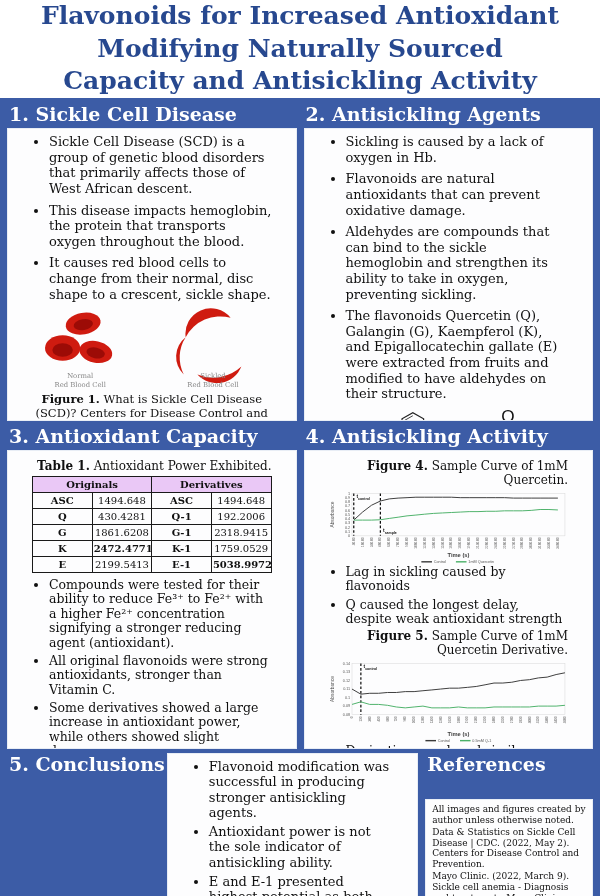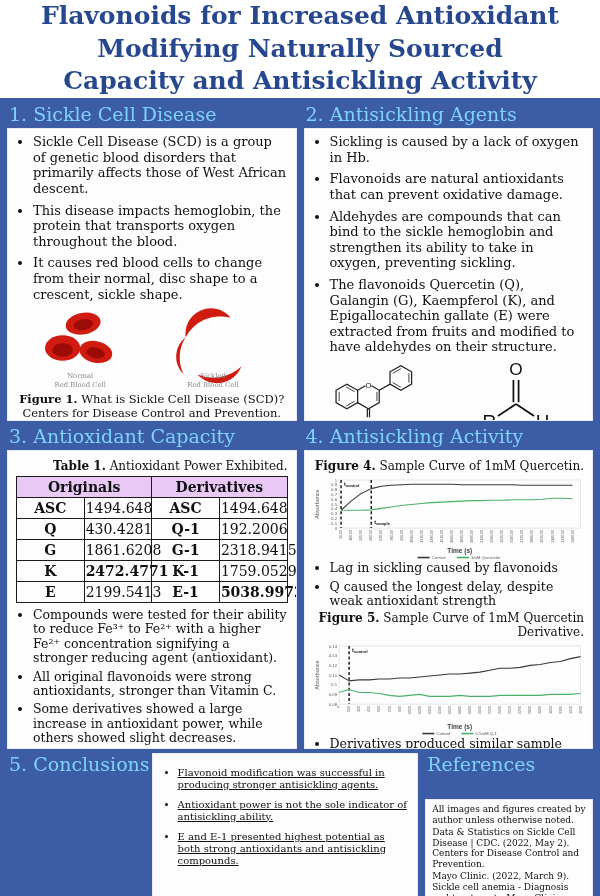--- a/index.html
+++ b/index.html
@@ -8,42 +8,42 @@
   .title-band{height:116px;display:flex;align-items:center;justify-content:center;text-align:center;}
   .title-text{color:#27488f;font-weight:bold;font-size:25px;line-height:1.3;}
   .title-text span{display:block;}
   .divider{height:6px;background:#26437c;}
   .body-area{flex:1;background:#3c5ca6;padding:5px 7px 6px;display:flex;flex-direction:column;gap:4px;box-sizing:border-box;}
   .row{display:flex;gap:7px;}
   .row1{height:318px;}
   .row2{height:324px;}
   .row3{flex:1;}
   .section{flex:1;display:flex;flex-direction:column;min-width:0;}
-  .sec-header{color:#7dd3fc;font-weight:normal;font-size:19px;padding:0 2px 3px;line-height:1.2;}
-  .box{background:#fdfdfe;border:1px solid #e8edf5;padding:5px 8px;font-size:13px;color:#101010;overflow:hidden;box-sizing:border-box;flex:1;}
+  .sec-header{color:#ffffff;font-weight:bold;font-size:19px;padding:0 2px 3px;line-height:1.2;}
+  .box{background:#fdfdfe;border:1px solid #e8edf5;padding:5px 24px;font-size:13px;color:#101010;overflow:hidden;box-sizing:border-box;flex:1;}
   ul{margin:0;padding-left:17px;}
   li{margin:0 0 6px;line-height:1.2;}
   .tight li{margin:0 0 4px;font-size:12.5px;line-height:1.15;}
   .fig-center{text-align:center;}
   .cell-labels{font-size:7px;color:#888;}
   .caption{font-size:11.5px;text-align:center;line-height:1.2;margin:1px 0 3px;}
   .caption-left{font-size:12px;text-align:right;line-height:1.15;margin:4px 0 1px;}
   b.capb{font-weight:bold;}
   .structs{display:flex;justify-content:space-around;align-items:flex-end;margin-top:2px;}
   .struct-col{text-align:center;width:48%;}
   table.t1{border-collapse:collapse;width:100%;table-layout:fixed;margin:2px 0 5px;}
-  table.t1 th, table.t1 td{border:1.5px solid #1a1a1a;text-align:center;font-size:14px;padding:2px 1px;}
+  table.t1 th, table.t1 td{border:1.5px solid #1a1a1a;text-align:center;font-size:10px;padding:2px 1px;}
   table.t1 th{background:#eac8f6;font-weight:bold;}
   td.comp{font-weight:bold;}
   td.bcell{font-weight:bold;}
   .chart{display:block;width:100%;}
   .chart text{font-family:"Liberation Sans", sans-serif;}
   .refs-box{font-size:9px;line-height:1.2;padding:4px 6px;}
   .refs-box p{margin:0 0 1px;}
-  .s5-box li{margin:8px 0 3px;font-size:10px;text-decoration:underline;}
+  .s5-box li{margin:0 0 3px;font-size:13px;}
   .concl-wrap{flex:2.45;display:flex;flex-direction:row;min-width:0;}
   .refs-wrap{flex:1;display:flex;flex-direction:column;min-width:0;gap:21px;}
   .blood-fig{margin:0 auto;display:block;}
 </style>
 </head>
 <body>
 
 <div class="poster">
 
   <div class="title-band">

